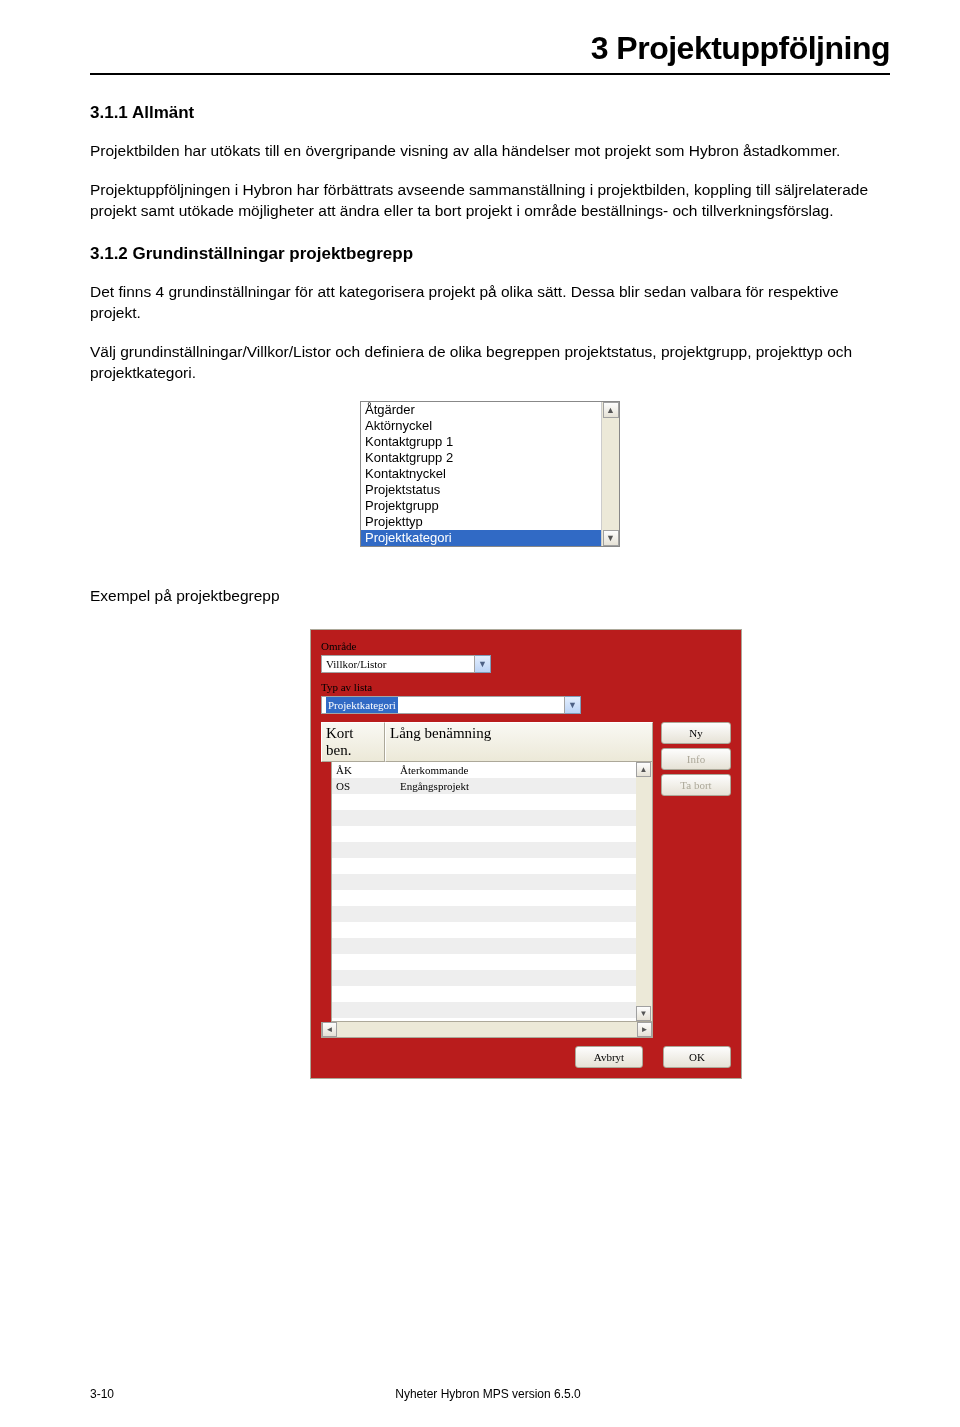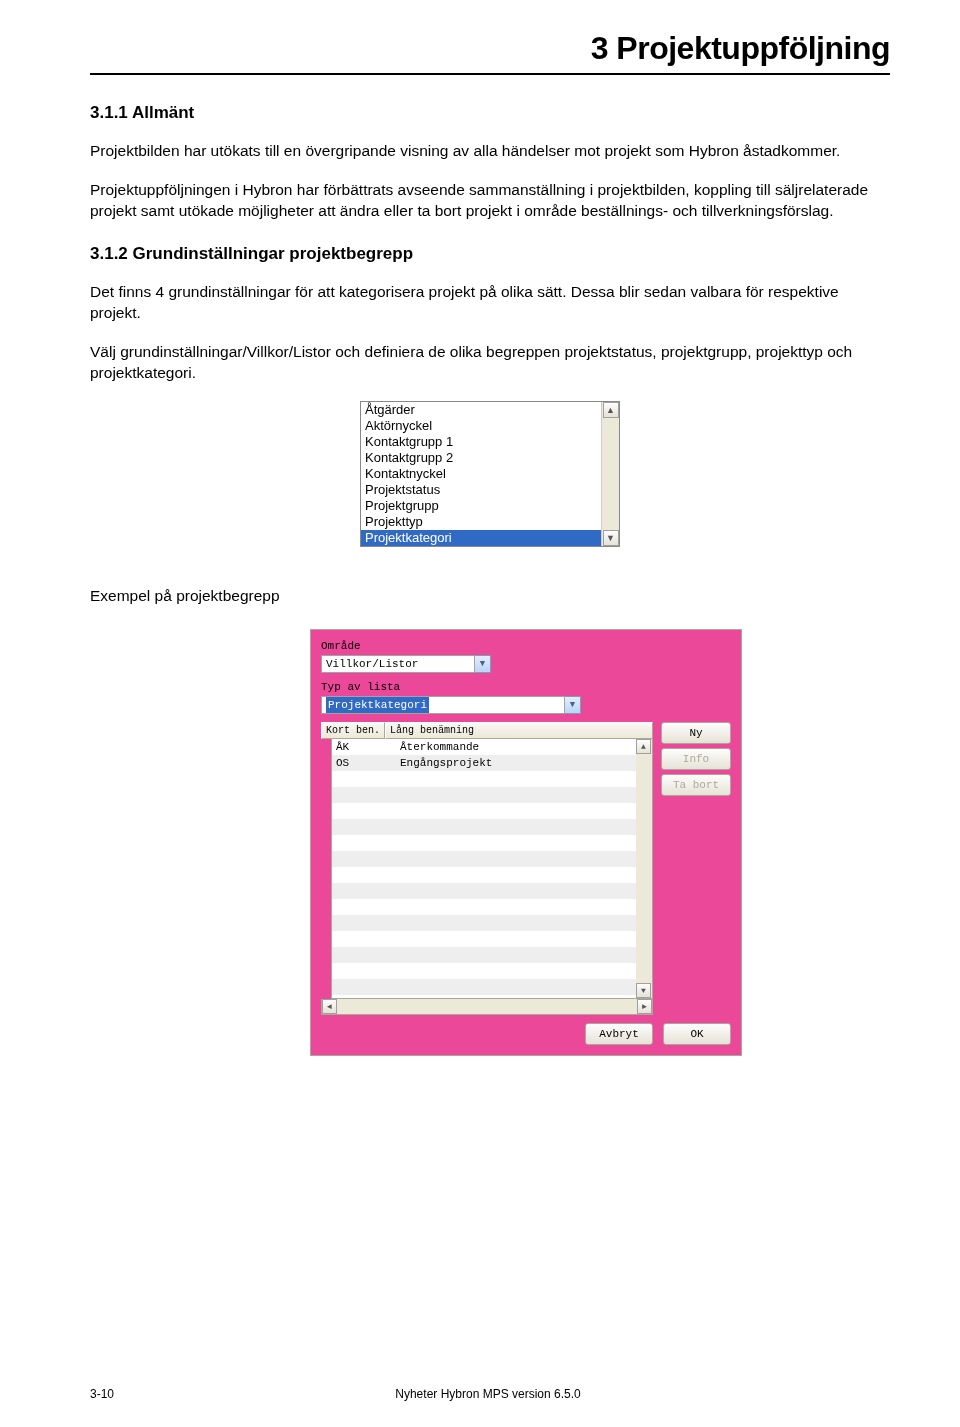--- a/index.html
+++ b/index.html
@@ -91,23 +91,23 @@
 
   .example-label {
     font-size: 15.5px;
     margin: 40px 0 24px 0;
   }
 
   
   .dialog {
     width: 432px;
     margin: 8px 0 0 220px;
-    background: #ec4899;
+    background: #b91c1c;
     border: 1px solid #aca899;
-    font-family: Liberation Mono, monospace;
+    font-family: Liberation Serif, serif;
     font-size: 11px;
     color: #000;
     padding: 8px 10px 10px 10px;
   }
   .dlg-label { margin: 2px 0 3px 0; }
   .dlg-select {
     display: flex;
     align-items: center;
     margin-bottom: 8px;
   }
@@ -145,21 +145,21 @@
   .dlg-table-wrap {
     flex: 1;
     display: flex;
     flex-direction: column;
   }
   .dlg-th-row {
     display: flex;
     background: #ece9d8;
   }
   .dlg-th {
-    font-size: 10px;
+    font-size: 15px;
     padding: 2px 4px;
     border: 1px solid #fff;
     border-right-color: #aca899;
     border-bottom-color: #aca899;
     background: linear-gradient(#f9f8f3,#ece9d8);
   }
   .dlg-th.col1 { width: 64px; }
   .dlg-th.col2 { flex: 1; }
   .dlg-rows {
     background: #fff;
@@ -216,21 +216,21 @@
     border:1px solid #aca899;
     border-radius:3px;
     font-size:11px;
     text-align:center;
     line-height:20px;
   }
   .dlg-btn.disabled { color:#aca899; }
   .dlg-footer {
     display:flex;
     justify-content:flex-end;
-    gap:10px;
+    gap:20px;
     margin-top:8px;
   }
   .dlg-footer .dlg-btn { width:68px; }
 
   .page-footer {
     position: absolute;
     bottom: 26px;
     left: 0;
     width: 100%;
     padding: 0 70px 0 90px;

